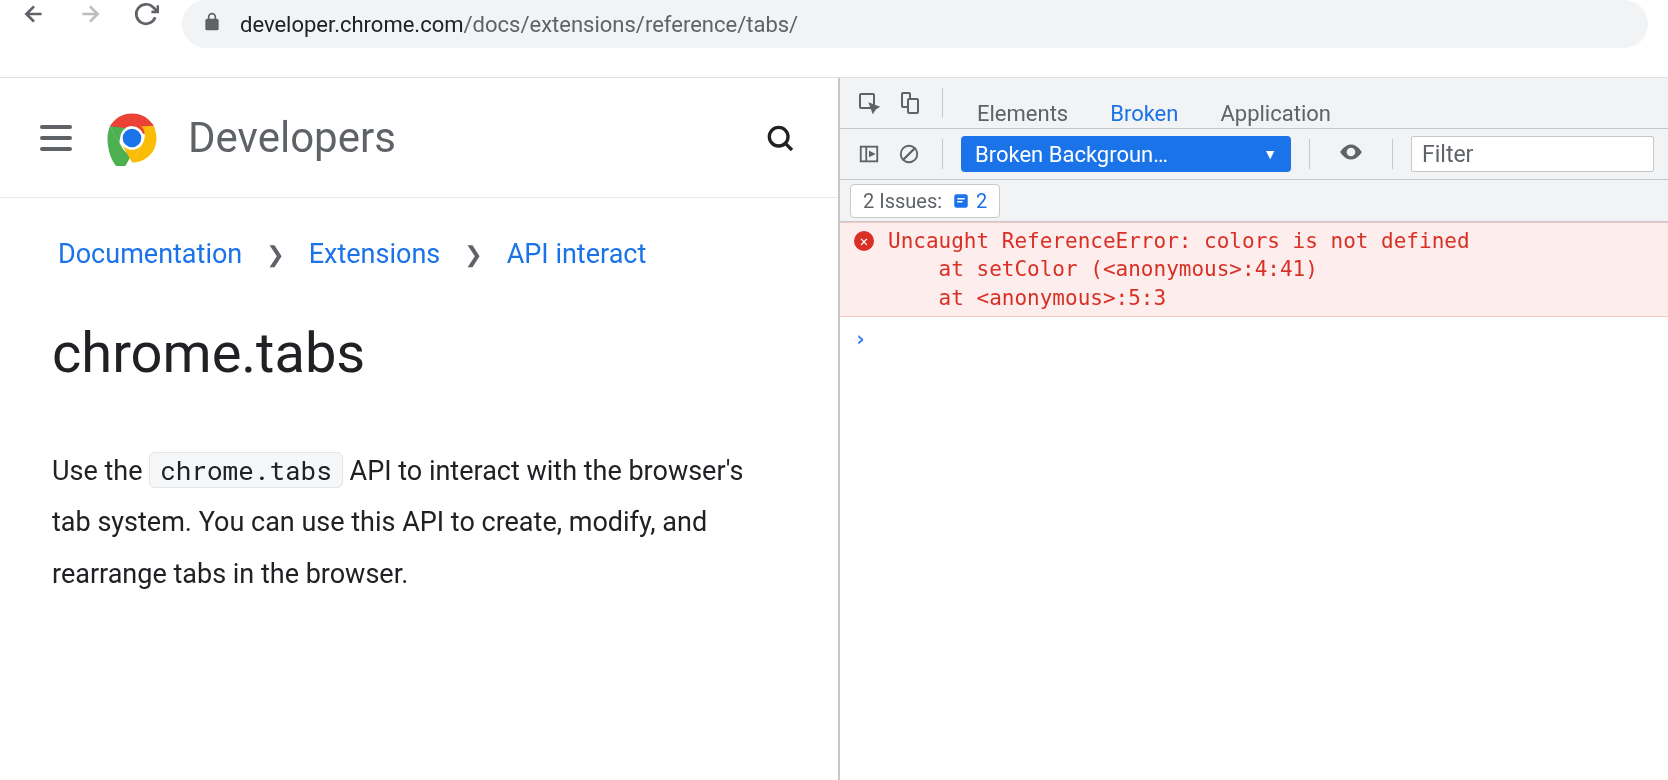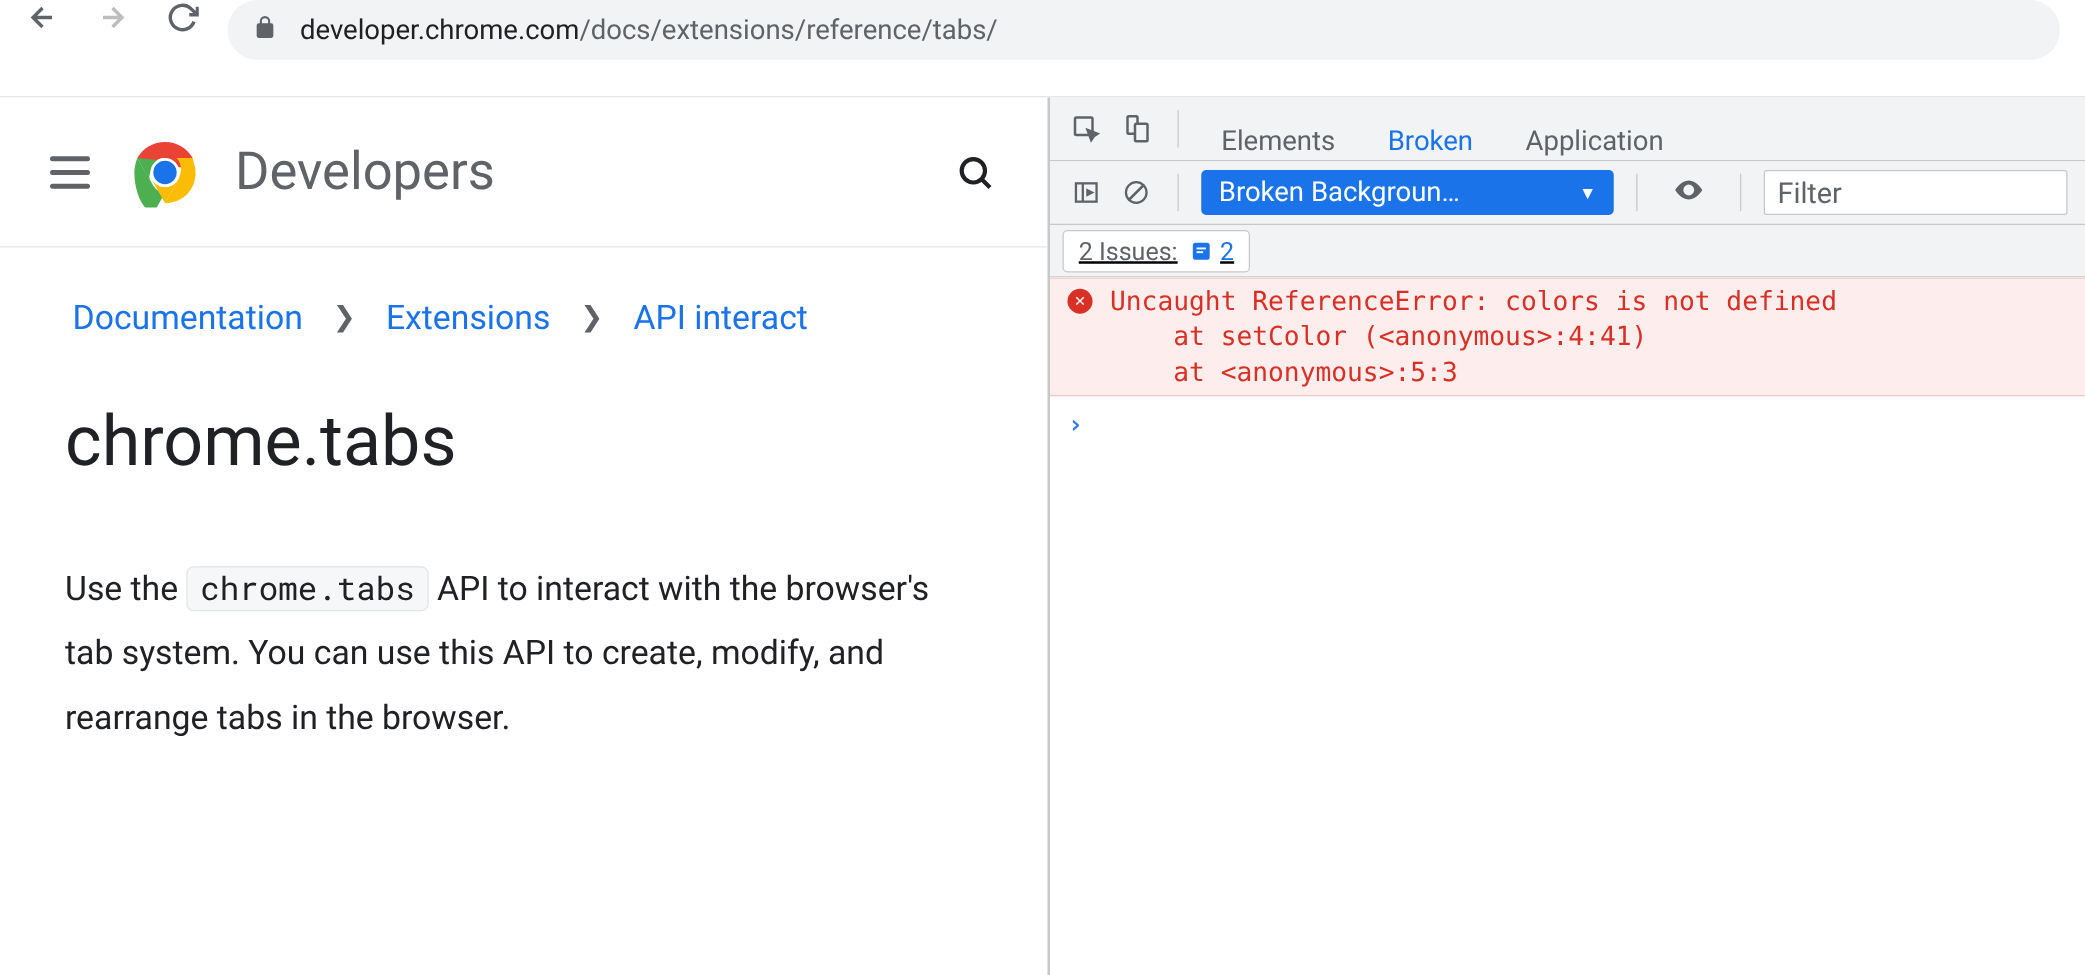--- a/index.html
+++ b/index.html
@@ -49,21 +49,21 @@
 .dt-tab.active { color: #1a73e8; border-bottom: 3px solid #1a73e8; padding-top: 3px; }
 
 
 .console-toolbar { height: 51px; display: flex; align-items: center; padding: 0 14px; gap: 10px; border-bottom: 1px solid #c8c8c8; background: #f1f3f4; }
 .ctx-select { background: #1a73e8; color: #fff; height: 36px; border-radius: 4px; padding: 16px 14px; display: flex; align-items: center; gap: 20px; font-size: 22px; cursor: pointer; min-width: 330px; justify-content: space-between; }
 .ctx-arrow { font-size: 14px; }
 .eye { color: #5f6368; cursor: pointer; padding: 0 10px; }
 .filter-box { flex: 1; height: 36px; background: #fff; border: 1px solid #c8c8c8; border-radius: 2px; padding: 0 10px; font-size: 23px; color: #5f6368; display: flex; align-items: center; }
 
 
-.issues-bar { height: 42px; display: flex; align-items: center; padding: 0 10px; border-bottom: 1px solid #c8c8c8; background: #f1f3f4; text-decoration: underline; }
+.issues-bar { height: 42px; display: flex; align-items: center; padding: 0 10px; border-bottom: 1px solid #c8c8c8; background: #f1f3f4; }
 .issues-chip { background: #fff; border: 1px solid #c8c8c8; border-radius: 4px; height: 34px; padding: 0 12px; display: flex; align-items: center; gap: 10px; font-size: 20px; color: #5f6368; }
 .issues-chip .blue-badge { color: #1a73e8; display: flex; align-items: center; gap: 6px; }
 
 
 .console-body { flex: 1; background: #fff; font-family: Menlo, Consolas, monospace; font-size: 21px; overflow: auto; }
 .err-row { background: #fdeded; border-top: 1px solid #f5c8c8; border-bottom: 1px solid #f5c8c8; padding: 4px 14px; color: #d93025; display: flex; gap: 14px; line-height: 1.35; }
 .err-icon { width: 20px; height: 20px; background: #d93025; border-radius: 50%; color: #fff; display: flex; align-items: center; justify-content: center; font-size: 14px; font-weight: bold; flex-shrink: 0; margin-top: 4px; }
 .err-text { white-space: pre; }
 .prompt-row { padding: 10px 14px; color: #367cf1; font-weight: bold; }
 </style>

